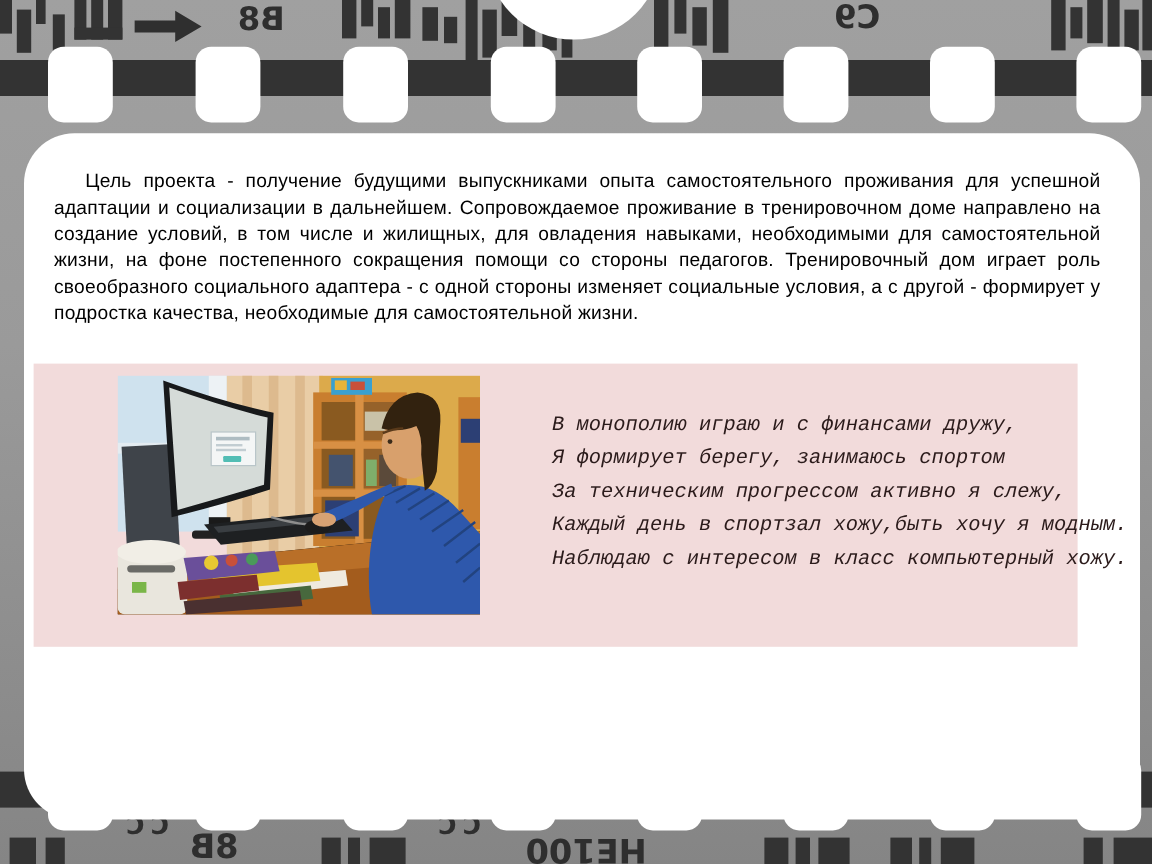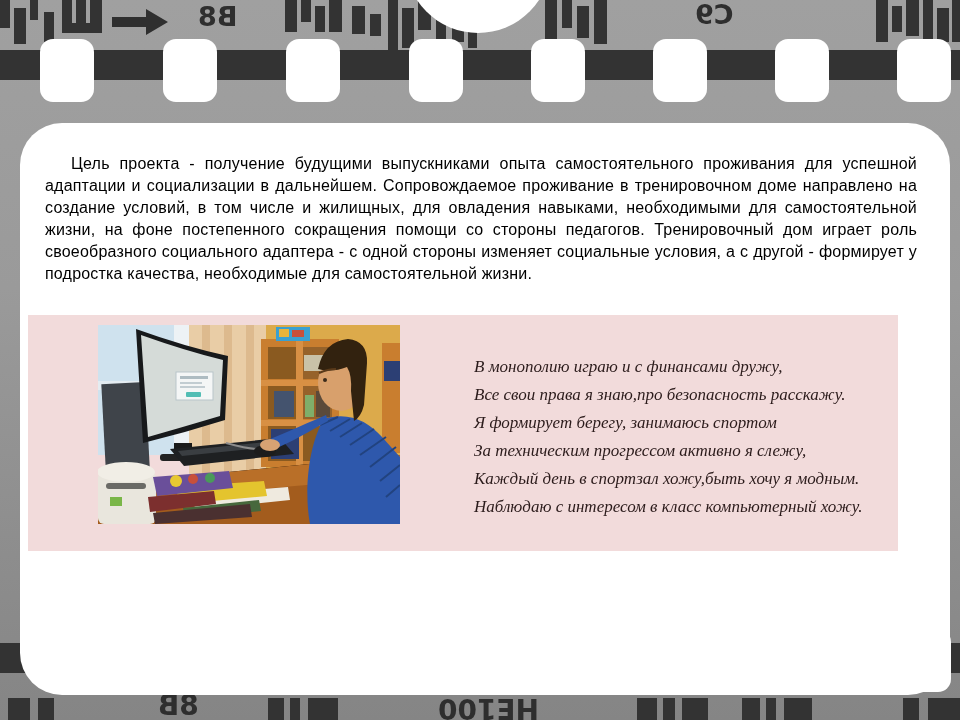--- a/index.html
+++ b/index.html
@@ -15,31 +15,31 @@
   .hole.botrow{top:629px;}
   .bar{position:absolute;background:#333;}
   .notch{position:absolute;left:405px;top:-113px;width:146px;height:146px;
          border-radius:50%;background:#fff;}
   .code{position:absolute;color:#2e2e2e;font-weight:bold;
         font-family:"DejaVu Sans",sans-serif;line-height:1;}
   .mirror{transform:scaleX(-1);}
   .rot180{transform:rotate(180deg);}
   .arrow-wrap{position:absolute;left:112px;top:8px;width:58px;height:28px;}
   
-  .card{position:absolute;left:20px;top:123px;width:930px;height:572px;
+  .card{position:absolute;left:20px;top:111px;width:930px;height:572px;
         background:#fff;border-radius:42px;}
   .para{position:absolute;left:25px;top:30px;width:872px;
         font-size:16px;line-height:22px;letter-spacing:.2px;
         text-align:justify;text-indent:26px;color:#000;}
   .pink-panel{position:absolute;left:8px;top:192px;width:870px;height:236px;
         background:#f2dbdb;}
   .photo{position:absolute;left:78px;top:202px;width:302px;height:199px;}
   .poem{position:absolute;left:440px;top:230px;width:440px;}
-  .poem-line{font-family:Liberation Serif, serif;font-style:italic;
-        font-size:17px;line-height:28px;color:#2b1b1b;white-space:nowrap;margin-left:14px;}
+  .poem-line{font-family:Liberation Mono, monospace;font-style:italic;
+        font-size:17px;line-height:28px;color:#2b1b1b;white-space:nowrap;}
 </style>
 </head>
 <body>
 
 <div class="stage">
 
   <div class="bar" style="left:0;top:0;width:10px;height:28px"></div>
   <div class="bar" style="left:14px;top:8px;width:12px;height:36px"></div>
   <div class="bar" style="left:30px;top:0;width:8px;height:20px"></div>
   <div class="bar" style="left:44px;top:12px;width:10px;height:30px"></div>
@@ -208,21 +208,20 @@
         <circle cx="95" cy="154" r="5" fill="#c8503a"></circle>
         <circle cx="112" cy="153" r="5" fill="#4a9a5a"></circle>
         <polygon points="50,172 116,166 118,179 52,187" fill="#7c2f2e"></polygon>
         <polygon points="85,183 161,175 163,186 87,194" fill="#47683d"></polygon>
         <polygon points="55,188 152,179 154,192 57,199" fill="#4a3030"></polygon>
       </svg>
     </div>
 
     <div class="poem">
       <div class="poem-line">В монополию играю и с финансами дружу,</div>
-      <div class="poem-line">Все свои права я знаю,про безопасность расскажу.</div>
       <div class="poem-line">Я формирует берегу, занимаюсь спортом</div>
       <div class="poem-line">За техническим прогрессом активно я слежу,</div>
       <div class="poem-line">Каждый день в спортзал хожу,быть хочу я модным.</div>
       <div class="poem-line">Наблюдаю с интересом в класс компьютерный хожу.</div>
     </div>
 
   </div>
 </div>
 
 </body></html>

